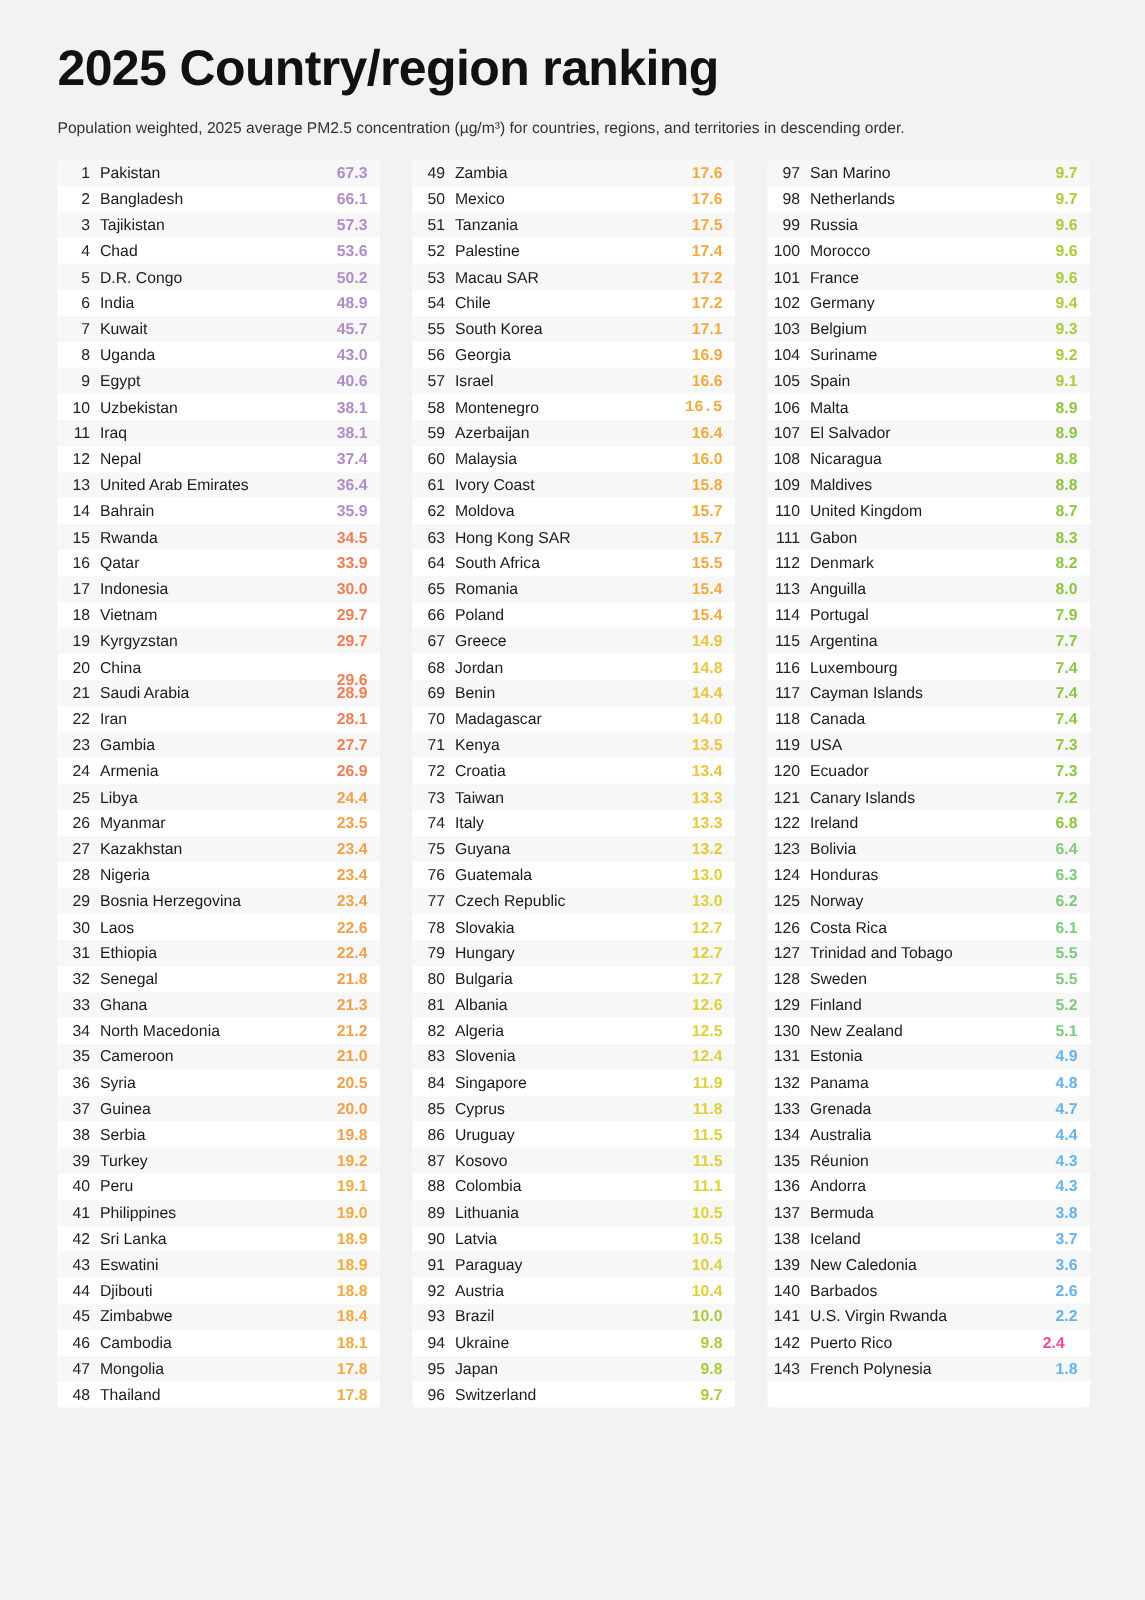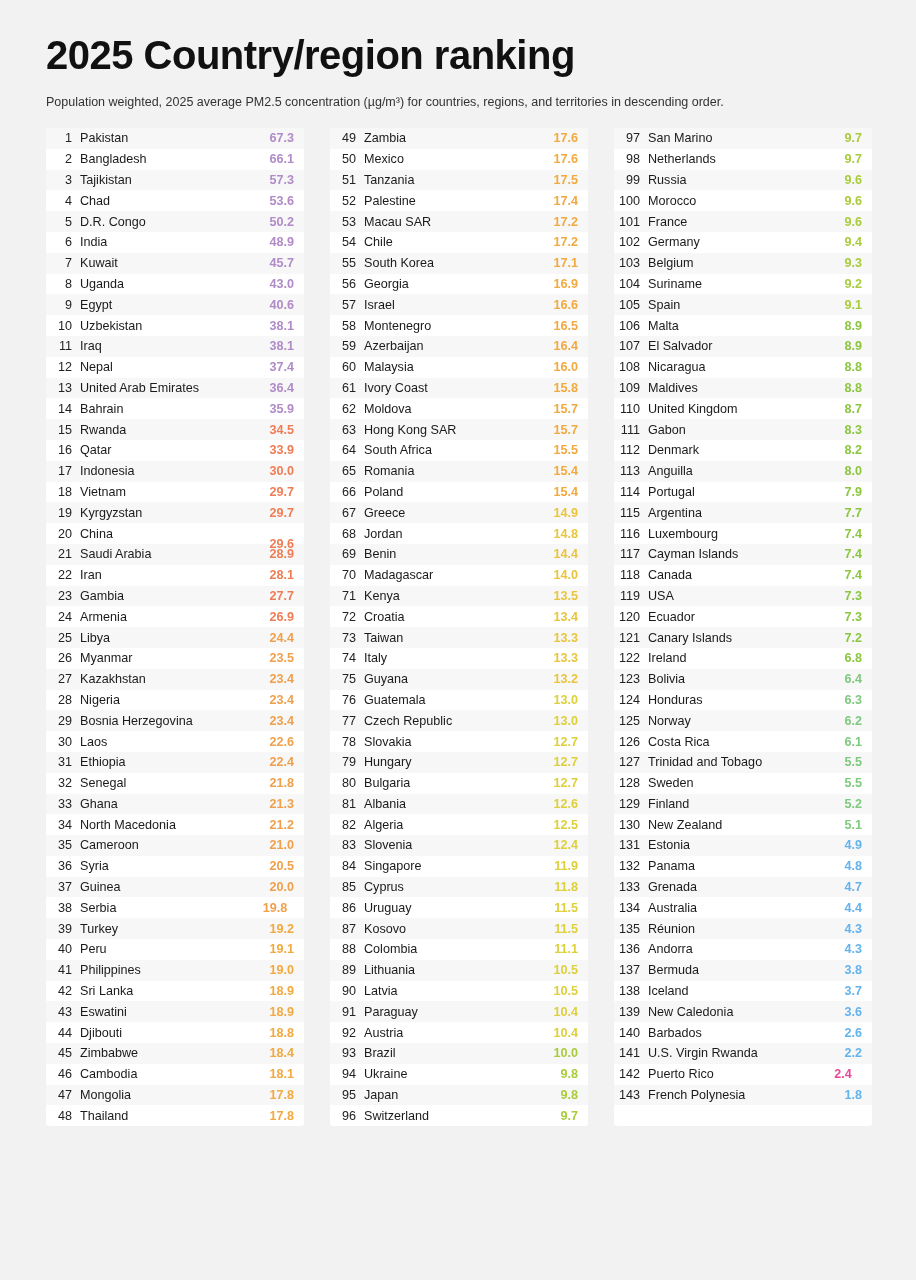--- a/index.html
+++ b/index.html
@@ -293,21 +293,21 @@
           <span class="val" style="color: rgb(240, 160, 74);">20.5</span>
         </div>
         <div class="row alt">
           <span class="rank">37</span>
           <span class="name">Guinea</span>
           <span class="val" style="color: rgb(240, 160, 74);">20.0</span>
         </div>
         <div class="row">
           <span class="rank">38</span>
           <span class="name">Serbia</span>
-          <span class="val" style="color: rgb(240, 160, 74); text-align: center;">19.8</span>
+          <span class="val" style="color: rgb(240, 160, 74);">19.8</span>
         </div>
         <div class="row alt">
           <span class="rank">39</span>
           <span class="name">Turkey</span>
           <span class="val" style="color: rgb(242, 169, 63);">19.2</span>
         </div>
         <div class="row">
           <span class="rank">40</span>
           <span class="name">Peru</span>
           <span class="val" style="color: rgb(242, 169, 63);">19.1</span>
@@ -395,21 +395,21 @@
           <span class="val" style="color: rgb(242, 169, 63);">16.9</span>
         </div>
         <div class="row alt">
           <span class="rank">57</span>
           <span class="name">Israel</span>
           <span class="val" style="color: rgb(242, 169, 63);">16.6</span>
         </div>
         <div class="row">
           <span class="rank">58</span>
           <span class="name">Montenegro</span>
-          <span class="val" style="color: rgb(242, 169, 63);">16.5</span>
+          <span class="val" style="color: rgb(242, 169, 63); font-family: Liberation Mono, monospace;">16.5</span>
         </div>
         <div class="row alt">
           <span class="rank">59</span>
           <span class="name">Azerbaijan</span>
           <span class="val" style="color: rgb(242, 169, 63);">16.4</span>
         </div>
         <div class="row">
           <span class="rank">60</span>
           <span class="name">Malaysia</span>
           <span class="val" style="color: rgb(242, 169, 63);">16.0</span>

